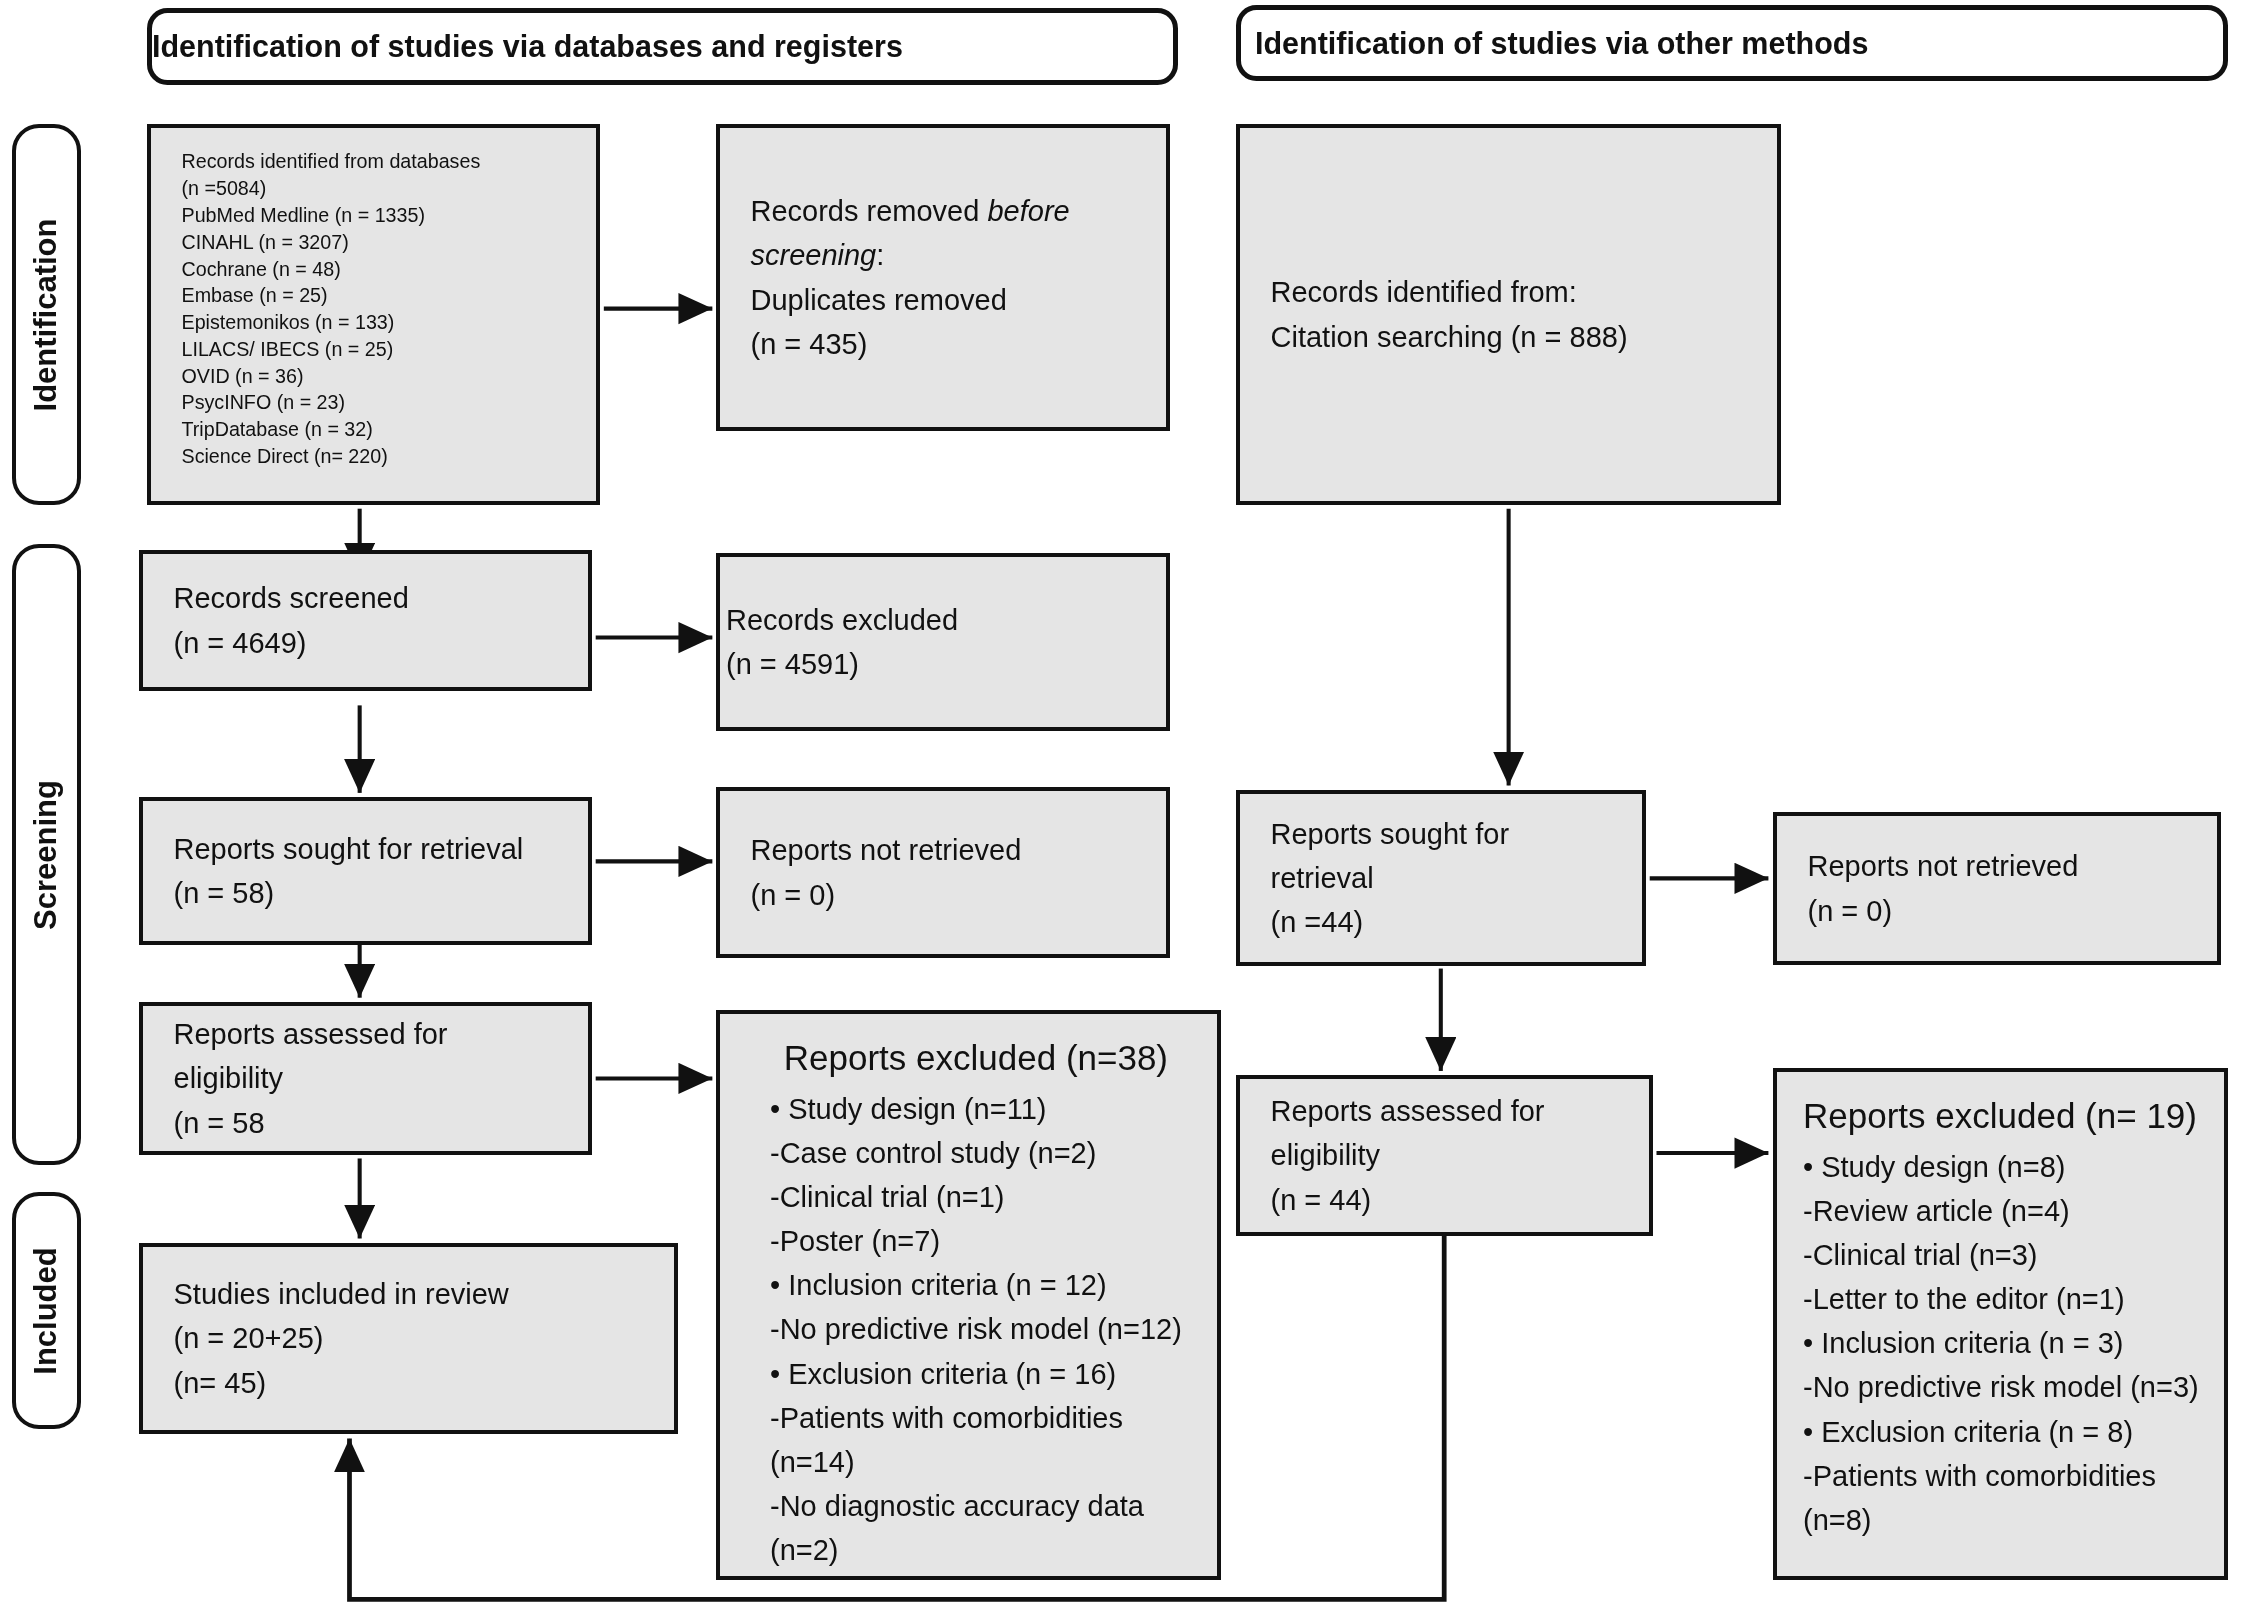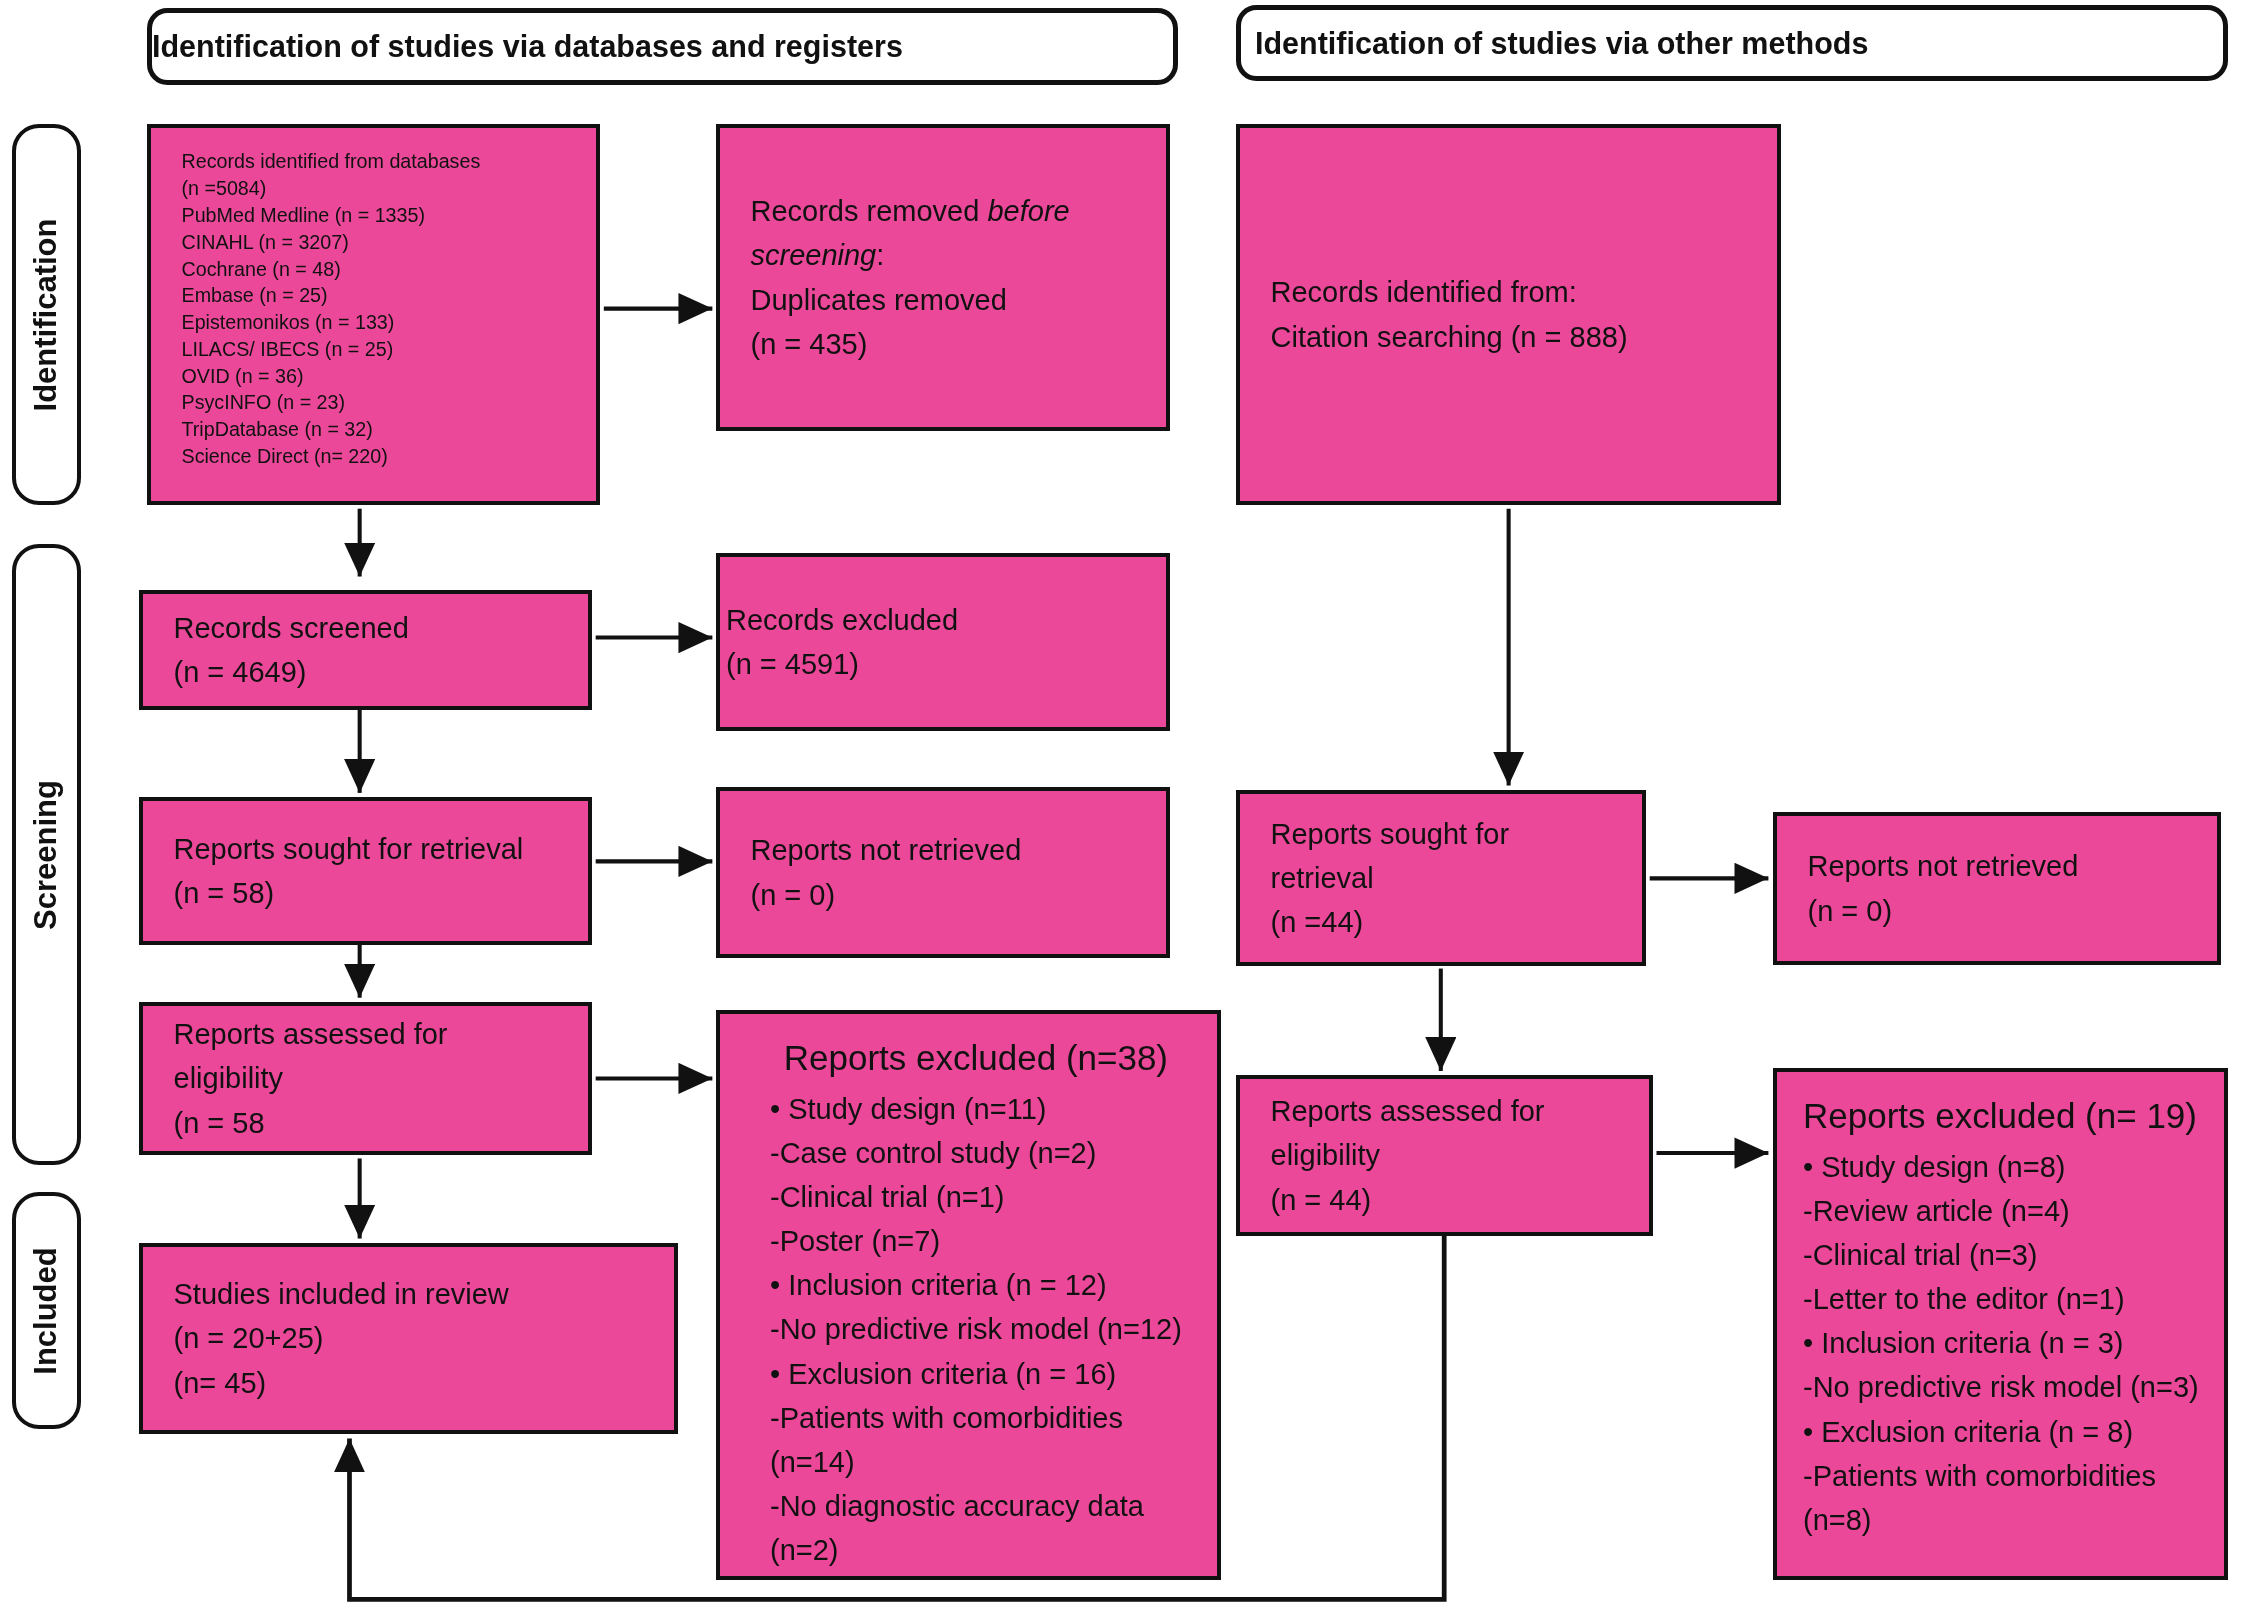--- a/index.html
+++ b/index.html
@@ -1,19 +1,19 @@
 <!DOCTYPE html>
 <html style="font-size:11px"><head>
 <meta charset="utf-8">
 <style>
   html,body{margin:0;padding:0;background:#ffffff;}
   #canvas{position:relative;width:2261px;height:1619px;background:#ffffff;
           font-family:"Liberation Sans",sans-serif;color:#111;overflow:hidden;}
   svg.flow{position:absolute;left:0;top:0;z-index:0;}
-  .pbox{position:absolute;background:#ec4899;border:4.1px solid #111;box-sizing:border-box;
+  .pbox{position:absolute;background:#e5e5e5;border:4.1px solid #111;box-sizing:border-box;
         display:flex;flex-direction:column;justify-content:center;
         padding:6.8px 12.2px 6.8px 30.5px;z-index:1;}
   .pbox.top{justify-content:flex-start;padding-top:20.4px;}
   .line{font-size:29px;line-height:1.52;white-space:nowrap;}
   .small .line{font-size:19.7px;line-height:1.36;}
   .excl-title{font-size:35px;line-height:1.35;margin-bottom:5.4px;white-space:nowrap;}
   .hdr{position:absolute;background:#fff;border:5.4px solid #111;border-radius:20.4px;
        box-sizing:border-box;display:flex;align-items:center;justify-content:flex-start;
        font-weight:bold;font-size:30.5px;z-index:1;}
   .side{position:absolute;background:#fff;border:4.7px solid #111;border-radius:27px;
@@ -84,21 +84,21 @@
       </div>
   </div>
 
   <div class="pbox" style="left:716px;top:124px;width:454px;height:307px;">
     <div class="line"><span>Records removed </span><em>before</em></div>
     <div class="line"><em>screening</em><span>:</span></div>
     <div class="line">Duplicates removed</div>
     <div class="line">(n = 435)</div>
   </div>
 
-  <div class="pbox" style="left:139px;top:590px;width:453px;height:120px;">
+  <div class="pbox" style="left:139px;top:550px;width:453px;height:141px;">
     <div>
 
     <div class="line">Records screened</div>
         <div class="line">(n = 4649)</div>
       </div>
   </div>
 
   <div class="pbox" style="left:716px;top:553px;width:454px;height:178px;padding-left:6px;">
     <div>
 

